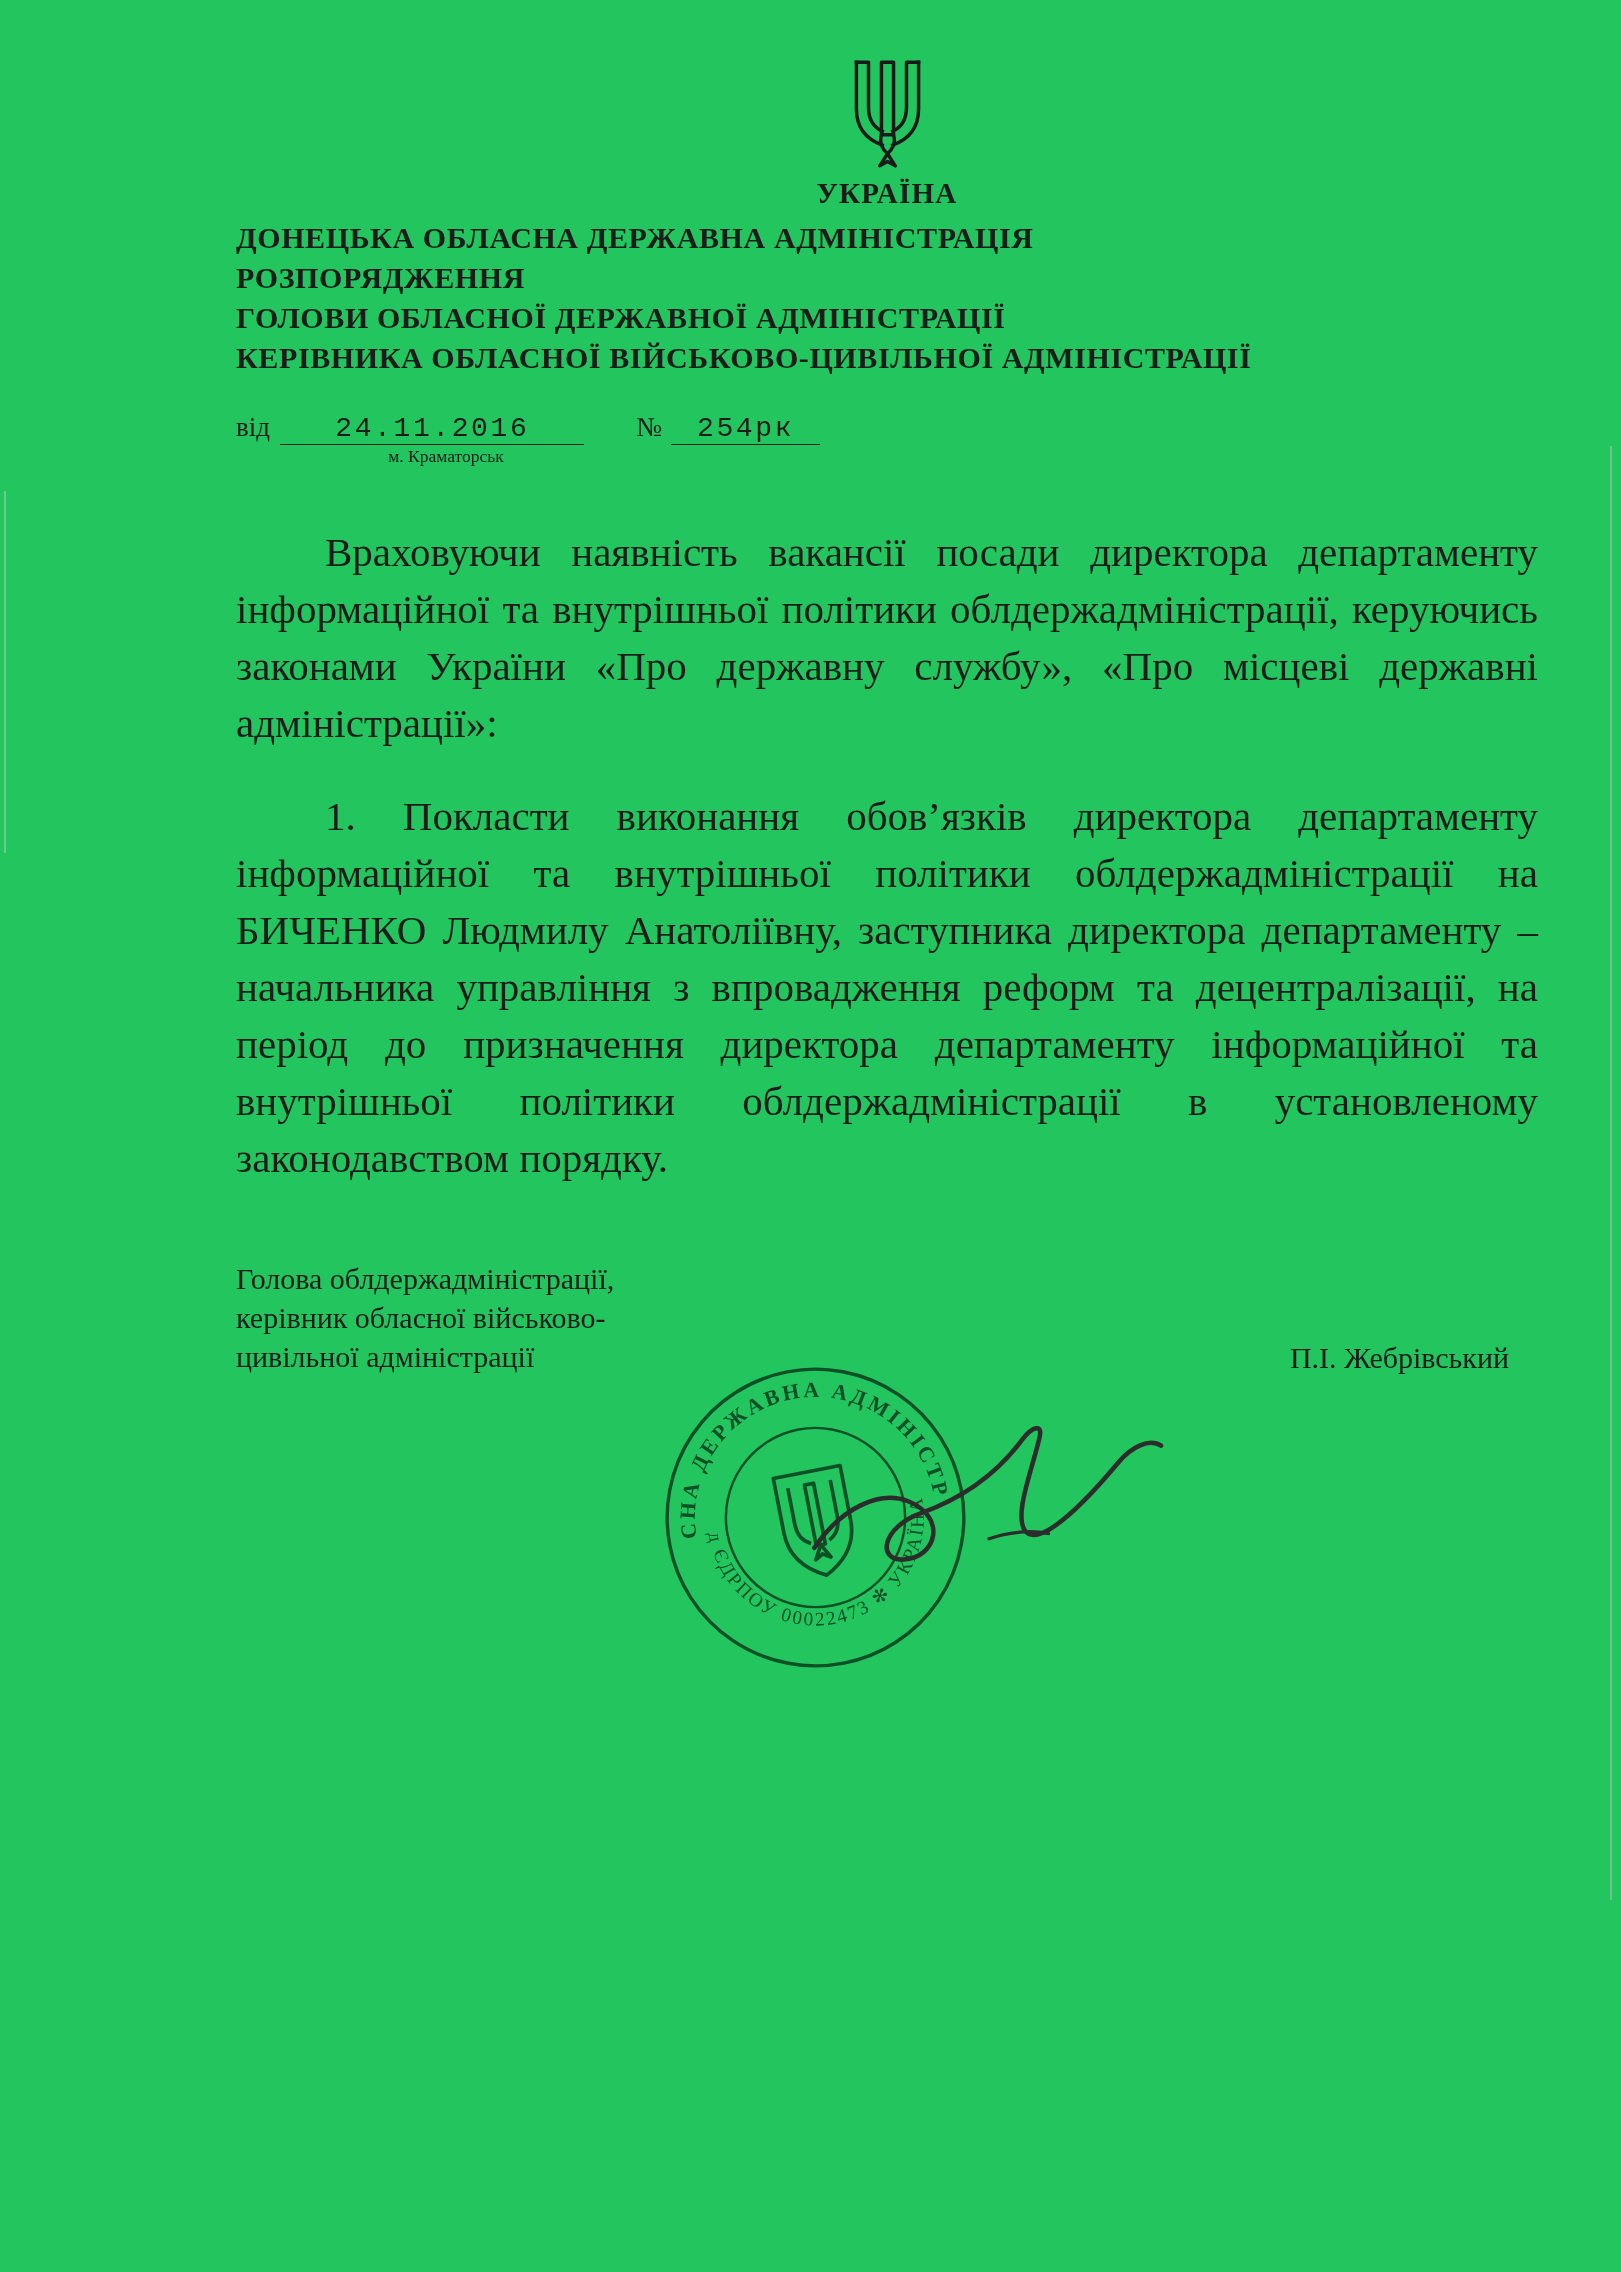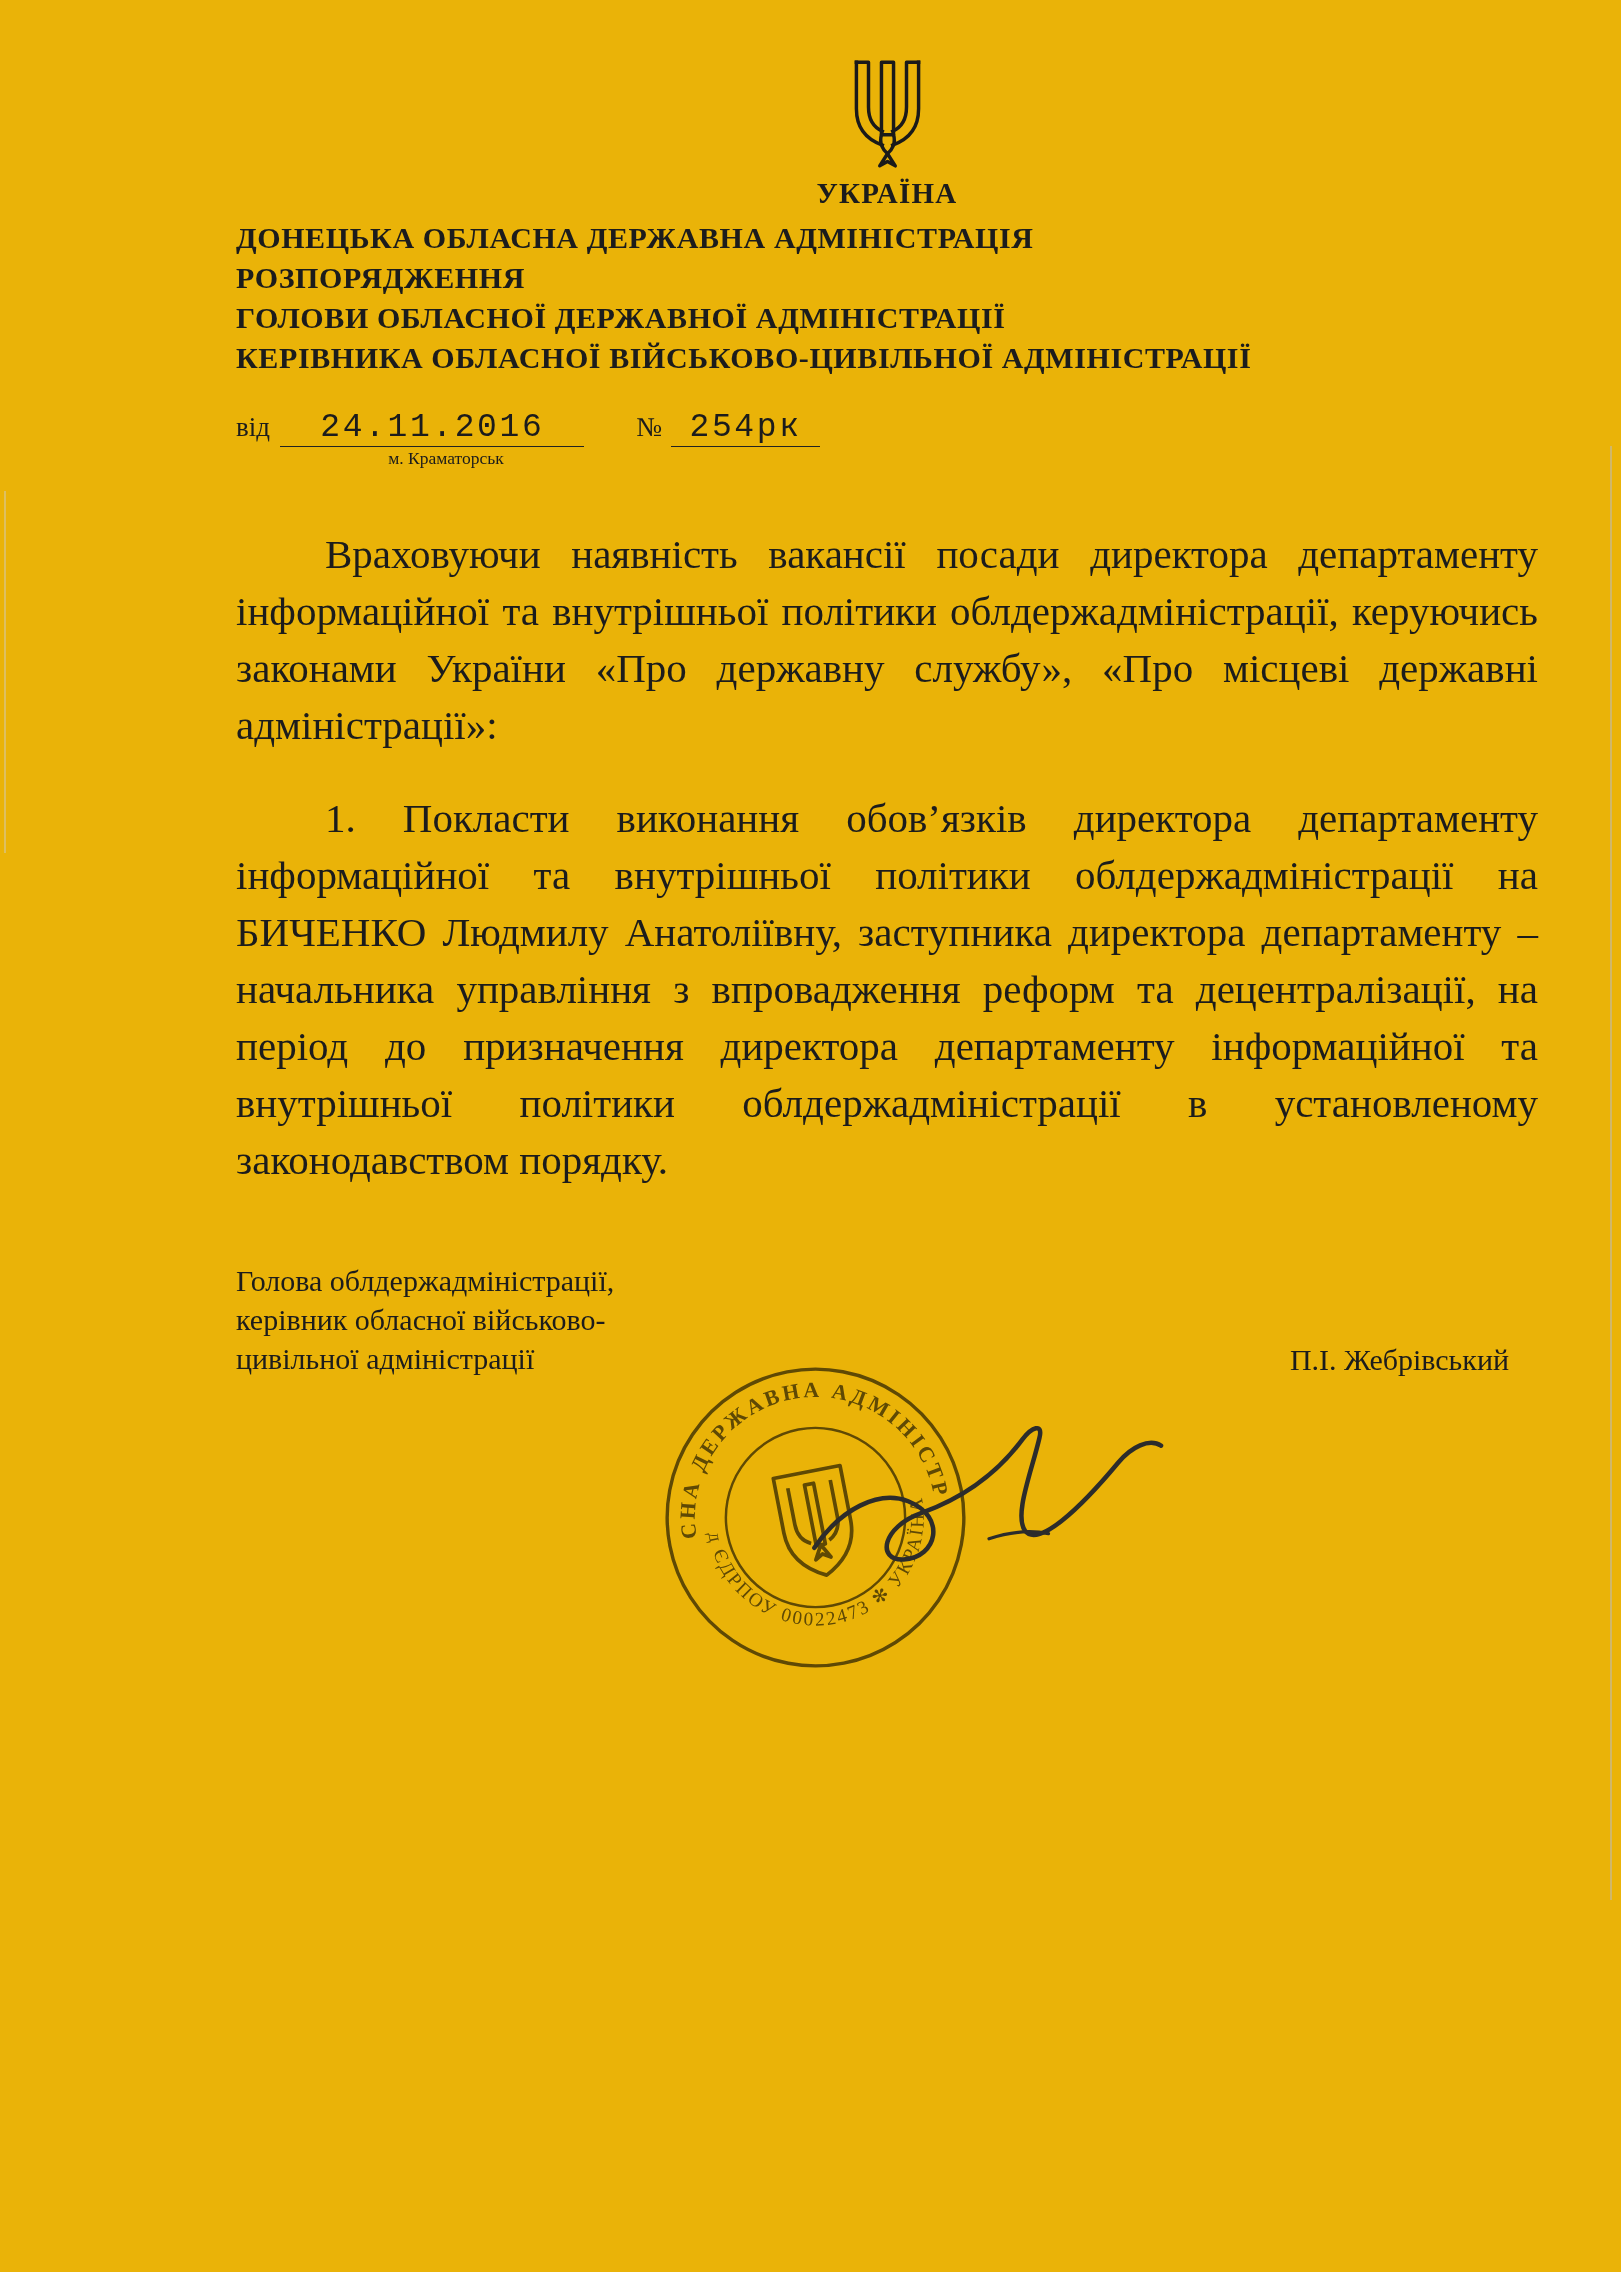--- a/index.html
+++ b/index.html
@@ -1,21 +1,21 @@
 <!DOCTYPE html>
 <html style="font-size:10.3px"><head>
 <meta charset="utf-8">
 <style>
   html, body { margin: 0; padding: 0; background: #777; }
   .page {
     position: relative;
     width: 1622px;
     height: 2273px;
     margin: 0 auto;
-    background: #eab308;
+    background: #22c55e;
     font-family: "Liberation Serif", serif;
     color: #1c1c1c;
     overflow: hidden;
   }
   .content {
     position: absolute;
     left: 236px;
     top: 57px;
     width: 1302px;
   }
@@ -45,21 +45,21 @@
   }
   .docmeta .lbl { font-size: 27px; }
   .fill {
     display: inline-block;
     border-bottom: 1.9px solid #222;
     text-align: center;
     vertical-align: baseline;
   }
   .mono {
     font-family: "Liberation Mono", monospace;
-    font-size: 33px;
+    font-size: 28px;
     letter-spacing: 2.6px;
   }
   .date-fill { width: 304px; margin-left: 10.3px; }
   .num-lbl { margin-left: 52px; }
   .num-fill { width: 149px; margin-left: 9px; }
   .city {
     font-size: 17.5px;
     margin-top: 1px;
     margin-left: 58px;
     width: 304px;

